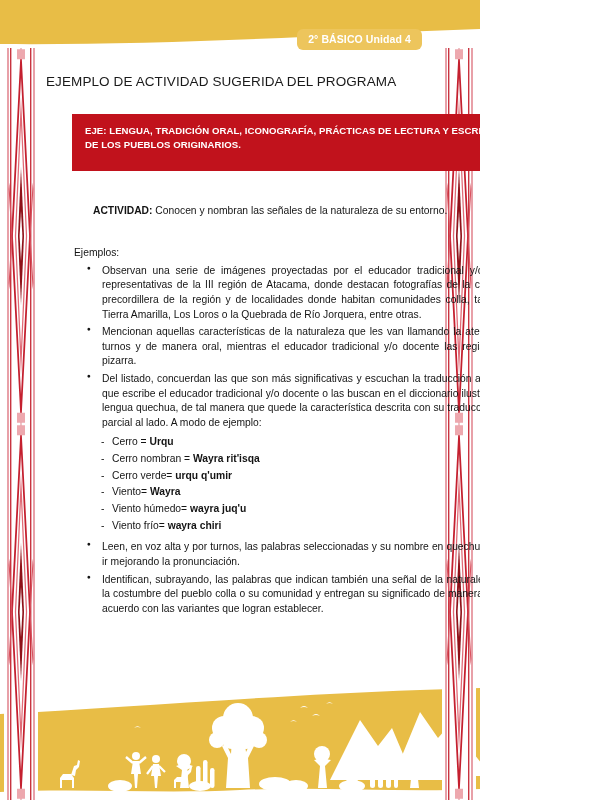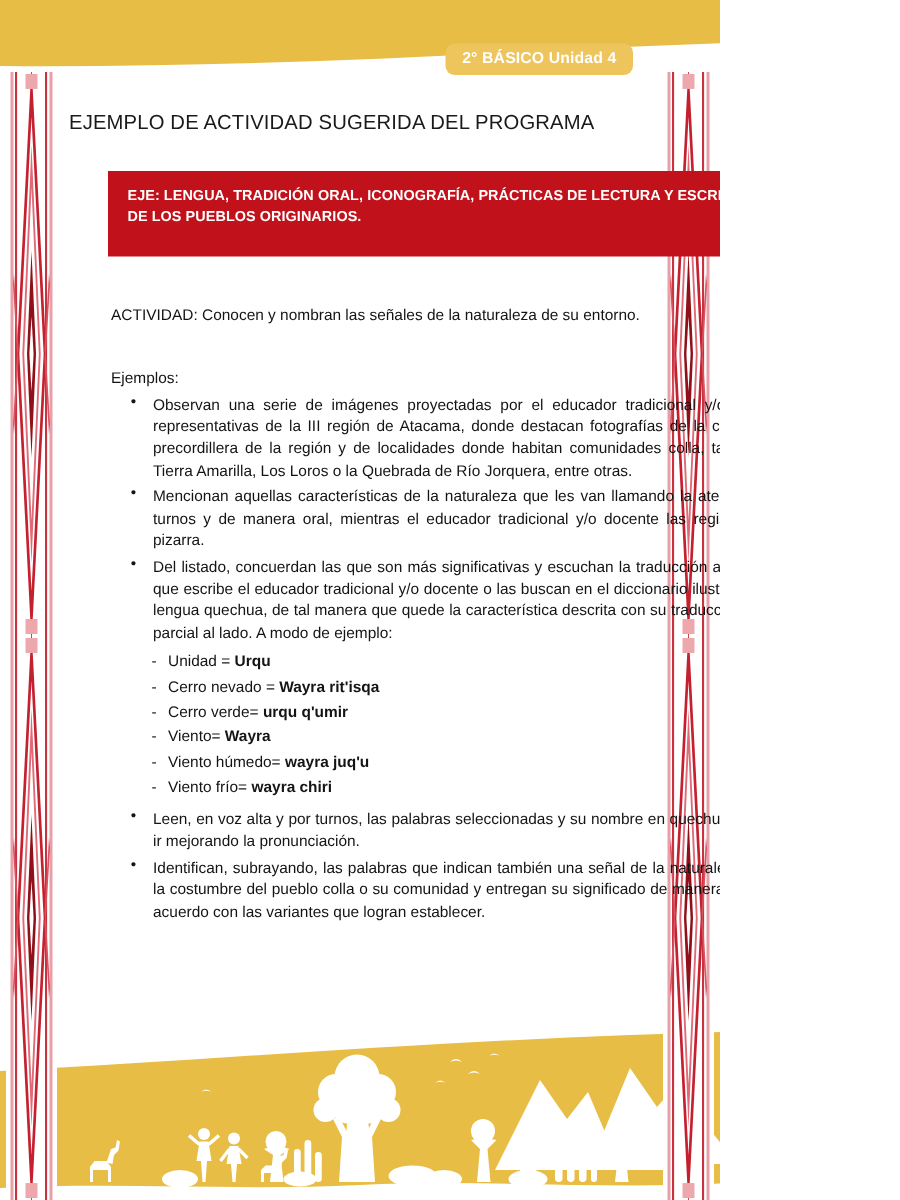--- a/index.html
+++ b/index.html
@@ -97,21 +97,21 @@
     line-height: 1.5;
     padding: 10px 13px 18px 13px;
     letter-spacing: 0.05px;
   }
   .activity-line {
     margin: 33px 28px 0 28px;
     font-size: 10.3px;
     color: #141414;
     line-height: 1.45;
   }
-  .activity-line .lbl { font-weight: normal; }
+  .activity-line .lbl { font-weight: bold; margin-left: 19px; }
   .examples-line {
     margin: 28px 28px 0 28px;
     font-size: 10.3px;
     color: #141414;
   }
   ul.bullets {
     margin: 6px 28px 0 28px;
     padding: 0 0 0 28px;
     list-style: none;
   }
@@ -323,24 +323,24 @@
     <div class="examples-line">Ejemplos:</div>
 
     <ul class="bullets">
       <li>Observan una serie de imágenes proyectadas por el educador tradicional y/o docente representativas de la III región de Atacama, donde destacan fotografías de la cordillera y precordillera de la región y de localidades donde habitan comunidades colla, tales como Tierra Amarilla, Los Loros o la Quebrada de Río Jorquera, entre otras.</li>
       <li>Mencionan aquellas características de la naturaleza que les van llamando la atención, por turnos y de manera oral, mientras el educador tradicional y/o docente las registra en la pizarra.</li>
       <li>Del listado, concuerdan las que son más significativas y escuchan la traducción al quechua que escribe el educador tradicional y/o docente o las buscan en el diccionario ilustrado de la lengua quechua, de tal manera que quede la característica descrita con su traducción total o parcial al lado. A modo de ejemplo:</li>
     </ul>
 
     <ul class="examples">
       <li>
-        <span>Unidad = </span><b>Urqu</b>
-      </li>
-      <li>
-        <span>Cerro nevado = </span><b>Wayra rit'isqa</b>
+        <span>Cerro = </span><b>Urqu</b>
+      </li>
+      <li>
+        <span>Cerro nombran = </span><b>Wayra rit'isqa</b>
       </li>
       <li>
         <span>Cerro verde= </span><b>urqu q'umir</b>
       </li>
       <li>
         <span>Viento= </span><b>Wayra</b>
       </li>
       <li>
         <span>Viento húmedo= </span><b>wayra juq'u</b>
       </li>

